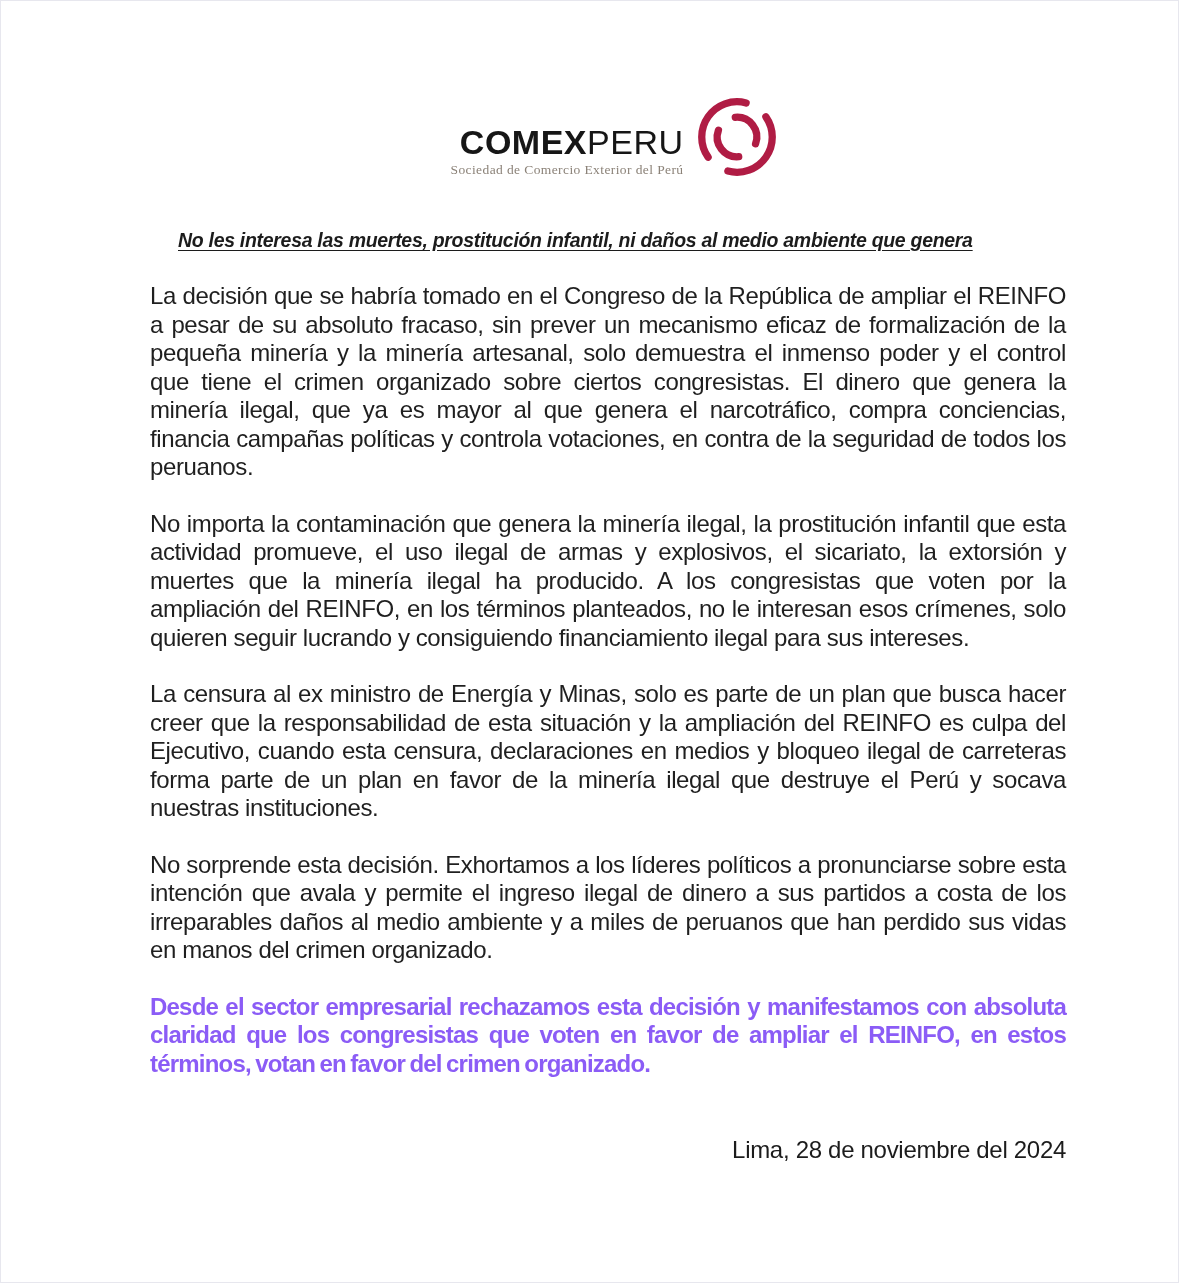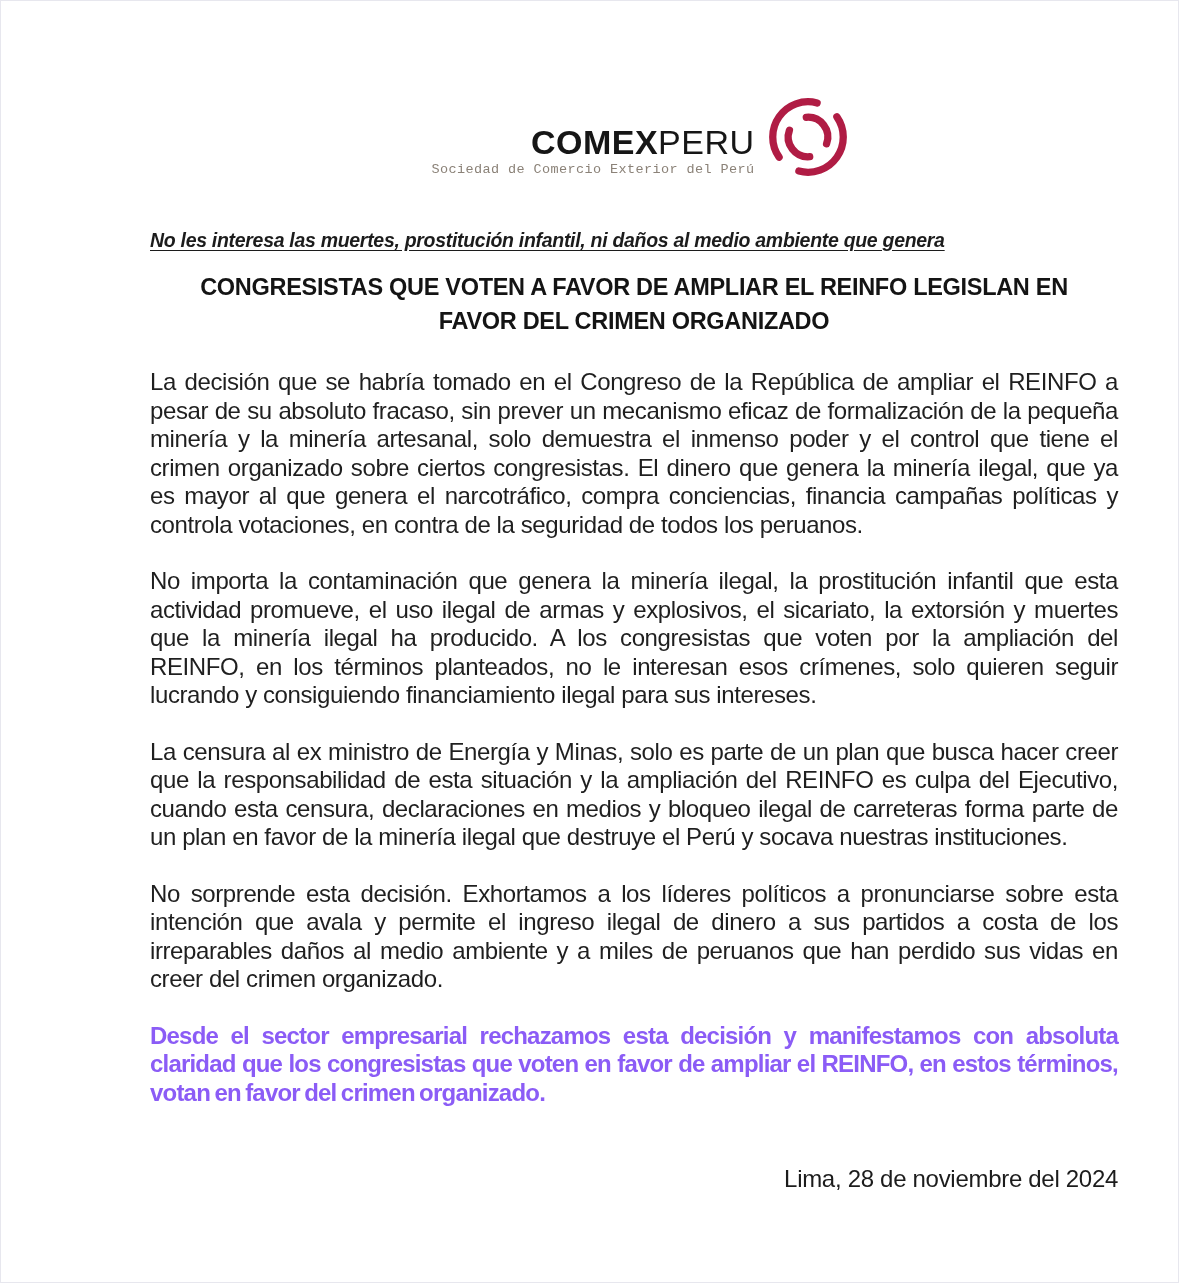--- a/index.html
+++ b/index.html
@@ -5,21 +5,21 @@
   * { margin: 0; padding: 0; box-sizing: border-box; }
   html, body { background: #ffffff; }
   body { font-family: "Liberation Sans", sans-serif; }
 
   .page {
     position: relative;
     width: 1179px;
     height: 1283px;
     background: #ffffff;
     border: 1px solid #e7e7ee;
-    padding: 93px 60px 0 149px;
+    padding: 93px 112px 0 149px;
     overflow: hidden;
     color: #1f1f1f;
   }
 
   
   .logo-block {
     display: flex;
     align-items: flex-start;
     justify-content: center;
     width: fit-content;
@@ -35,40 +35,41 @@
   .wordmark {
     font-size: 34px;
     line-height: 1;
     letter-spacing: 0.5px;
     color: #161616;
     white-space: nowrap;
   }
   .wordmark .w-bold  { font-weight: 700; }
   .wordmark .w-light { font-weight: 400; }
   .logo-subtitle {
-    font-family: Liberation Mono, monospace;
+    font-family: Liberation Serif, serif;
     font-size: 13.5px;
     letter-spacing: 0.4px;
     color: #8b8278;
     margin-top: 3px;
     white-space: nowrap;
   }
   .swirl { margin-left: 10px; }
 
   
   .tagline {
     margin-top: 45px;
     font-size: 19.5px;
     font-style: italic;
     font-weight: 700;
     letter-spacing: -0.3px;
     white-space: nowrap;
     text-decoration: underline;
     text-underline-offset: 3px;
     color: #1c1c1c;
+    margin-left: 28px;
   }
 
   
   .headline {
     margin-top: 18px;
     text-align: center;
     font-weight: 700;
     font-size: 23.5px;
     line-height: 34px;
     letter-spacing: -0.3px;
@@ -124,28 +125,24 @@
             <path d="M 60.6 10.4 A 41 41 0 0 0 16.4 73.5"></path>
             <path d="M 48 27.1 A 23 23 0 0 1 71.6 57.9"></path>
           </g>
         </g>
       </svg>
     </span>
   </div>
 
   <div class="tagline">No les interesa las muertes, prostitución infantil, ni daños al medio ambiente que genera</div>
 
-  <h1 class="headline">
-    <div>CONGRESISTAS QUE VOTEN A FAVOR DE AMPLIAR EL REINFO LEGISLAN EN</div>
-    <div>FAVOR DEL CRIMEN ORGANIZADO</div>
-  </h1>
 
   <div class="body-copy">
     <p class="first">La decisión que se habría tomado en el Congreso de la República de ampliar el REINFO a pesar de su absoluto fracaso, sin prever un mecanismo eficaz de formalización de la pequeña minería y la minería artesanal, solo demuestra el inmenso poder y el control que tiene el crimen organizado sobre ciertos congresistas. El dinero que genera la minería ilegal, que ya es mayor al que genera el narcotráfico, compra conciencias, financia campañas políticas y controla votaciones, en contra de la seguridad de todos los peruanos.</p>
     <p>No importa la contaminación que genera la minería ilegal, la prostitución infantil que esta actividad promueve, el uso ilegal de armas y explosivos, el sicariato, la extorsión y muertes que la minería ilegal ha producido. A los congresistas que voten por la ampliación del REINFO, en los términos planteados, no le interesan esos crímenes, solo quieren seguir lucrando y consiguiendo financiamiento ilegal para sus intereses.</p>
     <p>La censura al ex ministro de Energía y Minas, solo es parte de un plan que busca hacer creer que la responsabilidad de esta situación y la ampliación del REINFO es culpa del Ejecutivo, cuando esta censura, declaraciones en medios y bloqueo ilegal de carreteras forma parte de un plan en favor de la minería ilegal que destruye el Perú y socava nuestras instituciones.</p>
-    <p>No sorprende esta decisión. Exhortamos a los líderes políticos a pronunciarse sobre esta intención que avala y permite el ingreso ilegal de dinero a sus partidos a costa de los irreparables daños al medio ambiente y a miles de peruanos que han perdido sus vidas en creer del crimen organizado.</p>
+    <p>No sorprende esta decisión. Exhortamos a los líderes políticos a pronunciarse sobre esta intención que avala y permite el ingreso ilegal de dinero a sus partidos a costa de los irreparables daños al medio ambiente y a miles de peruanos que han perdido sus vidas en manos del crimen organizado.</p>
     <p class="bold">Desde el sector empresarial rechazamos esta decisión y manifestamos con absoluta claridad que los congresistas que voten en favor de ampliar el REINFO, en estos términos, votan en favor del crimen organizado.</p>
   </div>
 
   <div class="dateline">Lima, 28 de noviembre del 2024</div>
 
 </div>
 
 </body></html>

